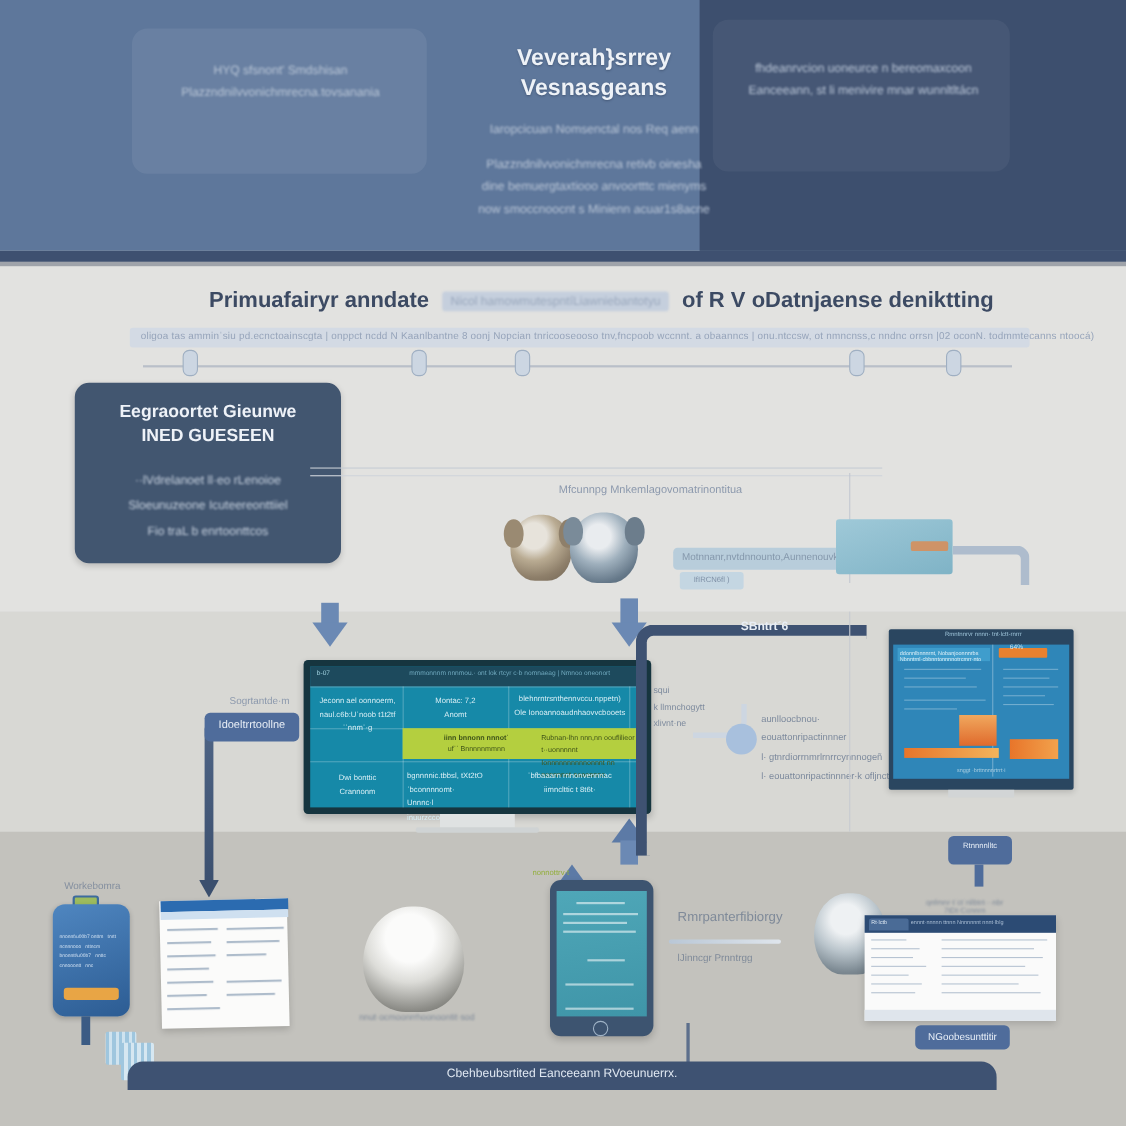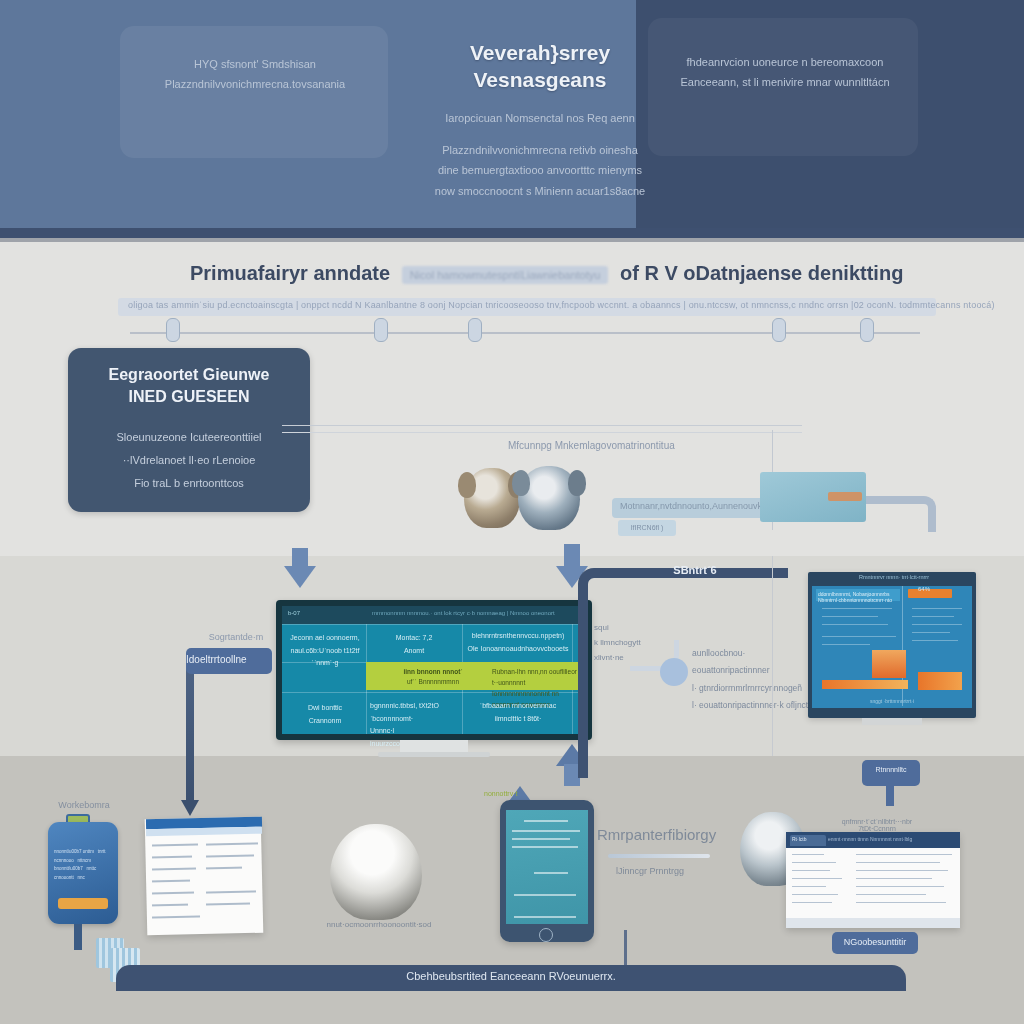--- a/index.html
+++ b/index.html
@@ -103,21 +103,21 @@
   #monitor-stand{position:absolute;left:400px;top:740px;width:68px;height:14px;background:#dfe2e2;}
   #monitor-base{position:absolute;left:378px;top:752px;width:112px;height:5px;background:#cfd3d4;border-radius:2px;}
 
   
   #vline-left{position:absolute;left:186px;top:660px;width:8px;height:146px;
       background:linear-gradient(180deg,#4e6485,#3b4f6e);border-radius:3px;filter:blur(.4px);}
   #vline-left-tip{position:absolute;left:181px;top:800px;width:18px;height:16px;
       background:#3b4f6e;clip-path:polygon(50% 100%,0 0,100% 0);filter:blur(.5px);}
   #pill-left{position:absolute;left:186px;top:648px;width:86px;height:26px;
       background:#4f6c9b;border-radius:5px;filter:blur(.4px);}
-  #pill-left-txt{position:absolute;left:186px;top:654px;width:86px;
+  #pill-left-txt{position:absolute;left:186px;top:654px;width:86px;text-align:center;
       font-size:10px;color:#e8eef6;filter:blur(.6px);}
   #pill-left-cap{position:absolute;left:196px;top:632px;width:80px;text-align:center;
       font-size:9px;color:#8c99ad;filter:blur(.7px);}
 
   
   #bracket{position:absolute;left:578px;top:568px;width:200px;height:200px;
       border-top:10px solid #3e5272;border-left:10px solid #3e5272;border-radius:16px 0 0 0;filter:blur(.3px);}
   #bracket-label{position:absolute;left:640px;top:564px;width:110px;text-align:center;
       font-size:11px;font-weight:bold;color:#e7edf5;filter:blur(.6px);}
   #bracket-note{position:absolute;left:594px;top:620px;width:50px;font-size:8px;line-height:1.9;
@@ -183,21 +183,21 @@
 
   #tablet{position:absolute;left:500px;top:800px;width:94px;height:142px;background:#3d5470;
       border-radius:10px;box-shadow:0 3px 7px rgba(0,0,0,.18);}
   #tablet-screen{position:absolute;left:506px;top:810px;width:82px;height:114px;
       background:linear-gradient(170deg,#4fa7b8,#3f95a8);}
   .tab-line{position:absolute;background:rgba(255,255,255,.55);height:1.6px;filter:blur(.4px);}
   #tablet-home{position:absolute;left:539px;top:928px;width:12px;height:12px;border-radius:50%;
       border:1.4px solid #9fb3c6;}
   #tablet-lbl-top{position:absolute;left:484px;top:790px;width:70px;font-size:7px;
       color:#93ae3c;filter:blur(.7px);}
-  #tab-note1{position:absolute;left:597px;top:826px;width:90px;font-size:15px;color:#7f8a99;filter:blur(.7px);}
+  #tab-note1{position:absolute;left:616px;top:826px;width:90px;font-size:12px;color:#7f8a99;filter:blur(.7px);}
   #tab-note2{position:absolute;left:616px;top:866px;width:90px;font-size:9px;color:#7f8a99;filter:blur(.7px);}
   #tab-note-line{position:absolute;left:608px;top:854px;width:102px;height:4px;
       background:linear-gradient(90deg,#b9c7d6,#dfe5ec);border-radius:2px;filter:blur(.5px);}
 
   #browser{position:absolute;left:786px;top:832px;width:174px;height:96px;background:#fafafa;
       box-shadow:0 3px 7px rgba(0,0,0,.16);}
   #browser-bar{position:absolute;left:786px;top:832px;width:174px;height:16px;background:#2c4b74;}
   #browser-tab{position:absolute;left:790px;top:835px;width:36px;height:11px;background:#4a6b96;border-radius:2px 2px 0 0;}
   #browser-tab-txt{position:absolute;left:792px;top:836px;width:32px;font-size:5px;color:#dbe6f2;filter:blur(.6px);}
   #browser-nav{position:absolute;left:828px;top:836px;width:128px;font-size:5px;color:#a9bdd4;filter:blur(.6px);}
@@ -281,22 +281,22 @@
   <div class="tl-node" style="left:468px"></div>
   <div class="tl-node" style="left:772px"></div>
   <div class="tl-node" style="left:860px"></div>
 
   <div id="dark-card">
     <div id="dark-card-title">
       <div>Eegraoortet Gieunwe</div>
       <div>INED GUESEEN</div>
     </div>
     <div id="dark-card-body">
+      <div>··lVdrelanoet ll·eo rLenoioe</div>
       <div>Sloeunuzeone Icuteereonttiiel</div>
-      <div>··lVdrelanoet ll·eo rLenoioe</div>
       <div>Fio trаL b  enrtoonttcos</div>
     </div>
   </div>
   <div id="dark-card-link"></div>
   <div id="dark-card-link2"></div>
 
   <div id="label-mid-photos">Mfcunnpg Mnkemlagovomatrinontituа</div>
   <div class="dog" id="dog-a">
     <div class="dog-ear" style="left:-6px;top:4px;background:#9a8a72"></div>
     <div class="dog-ear" style="left:44px;top:4px;background:#8e7f6a"></div>

